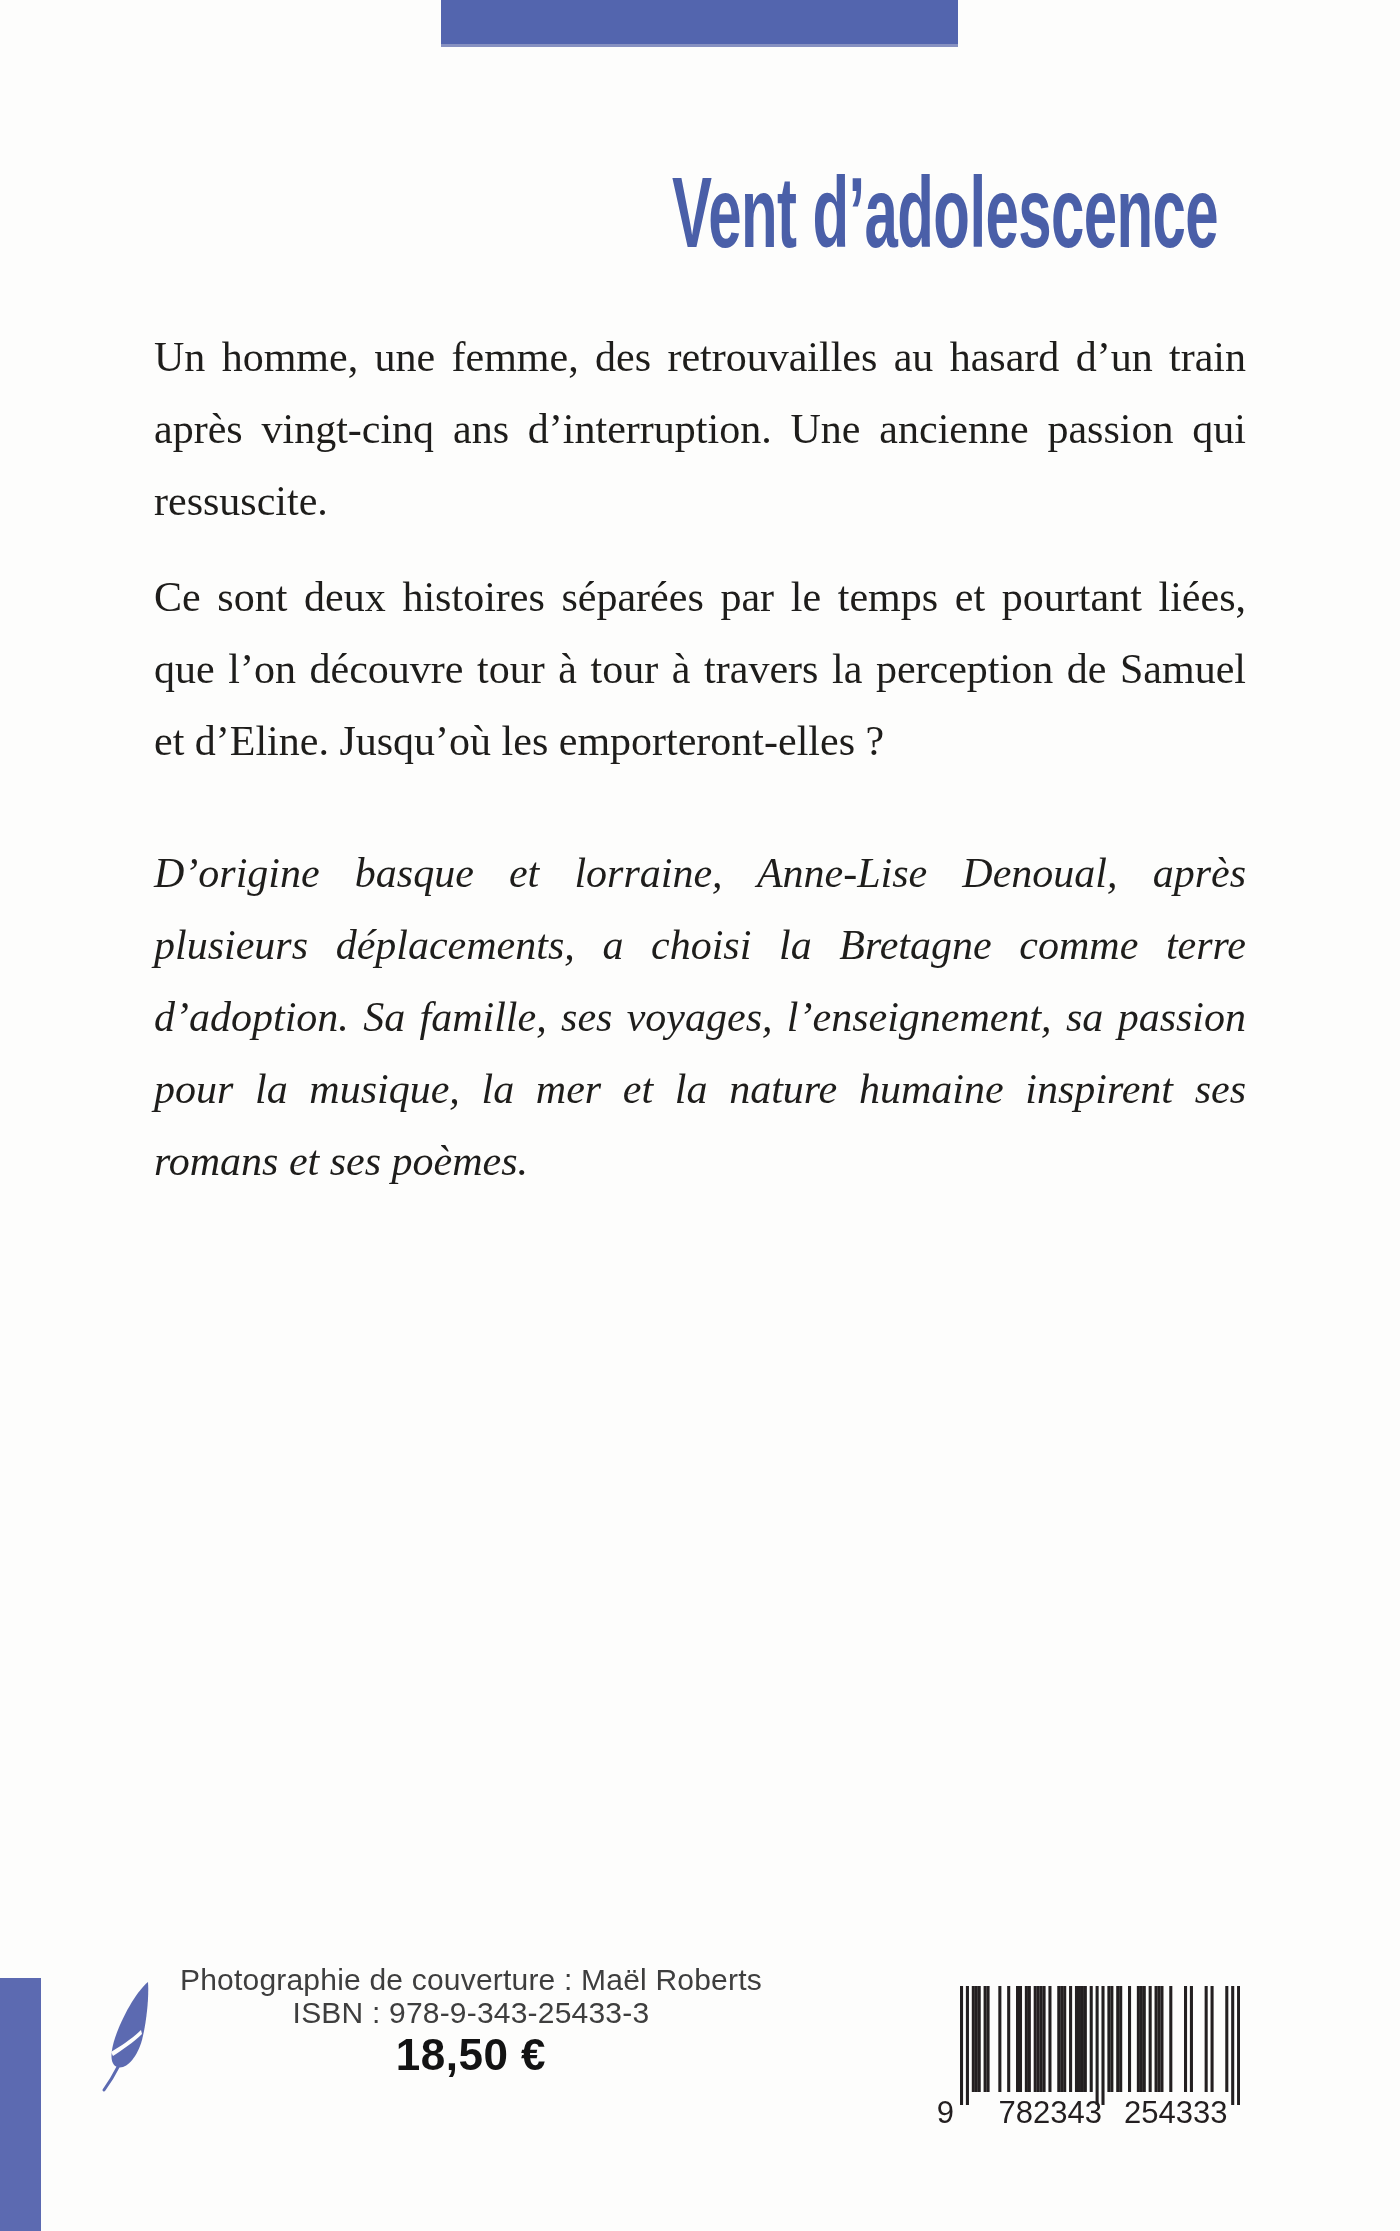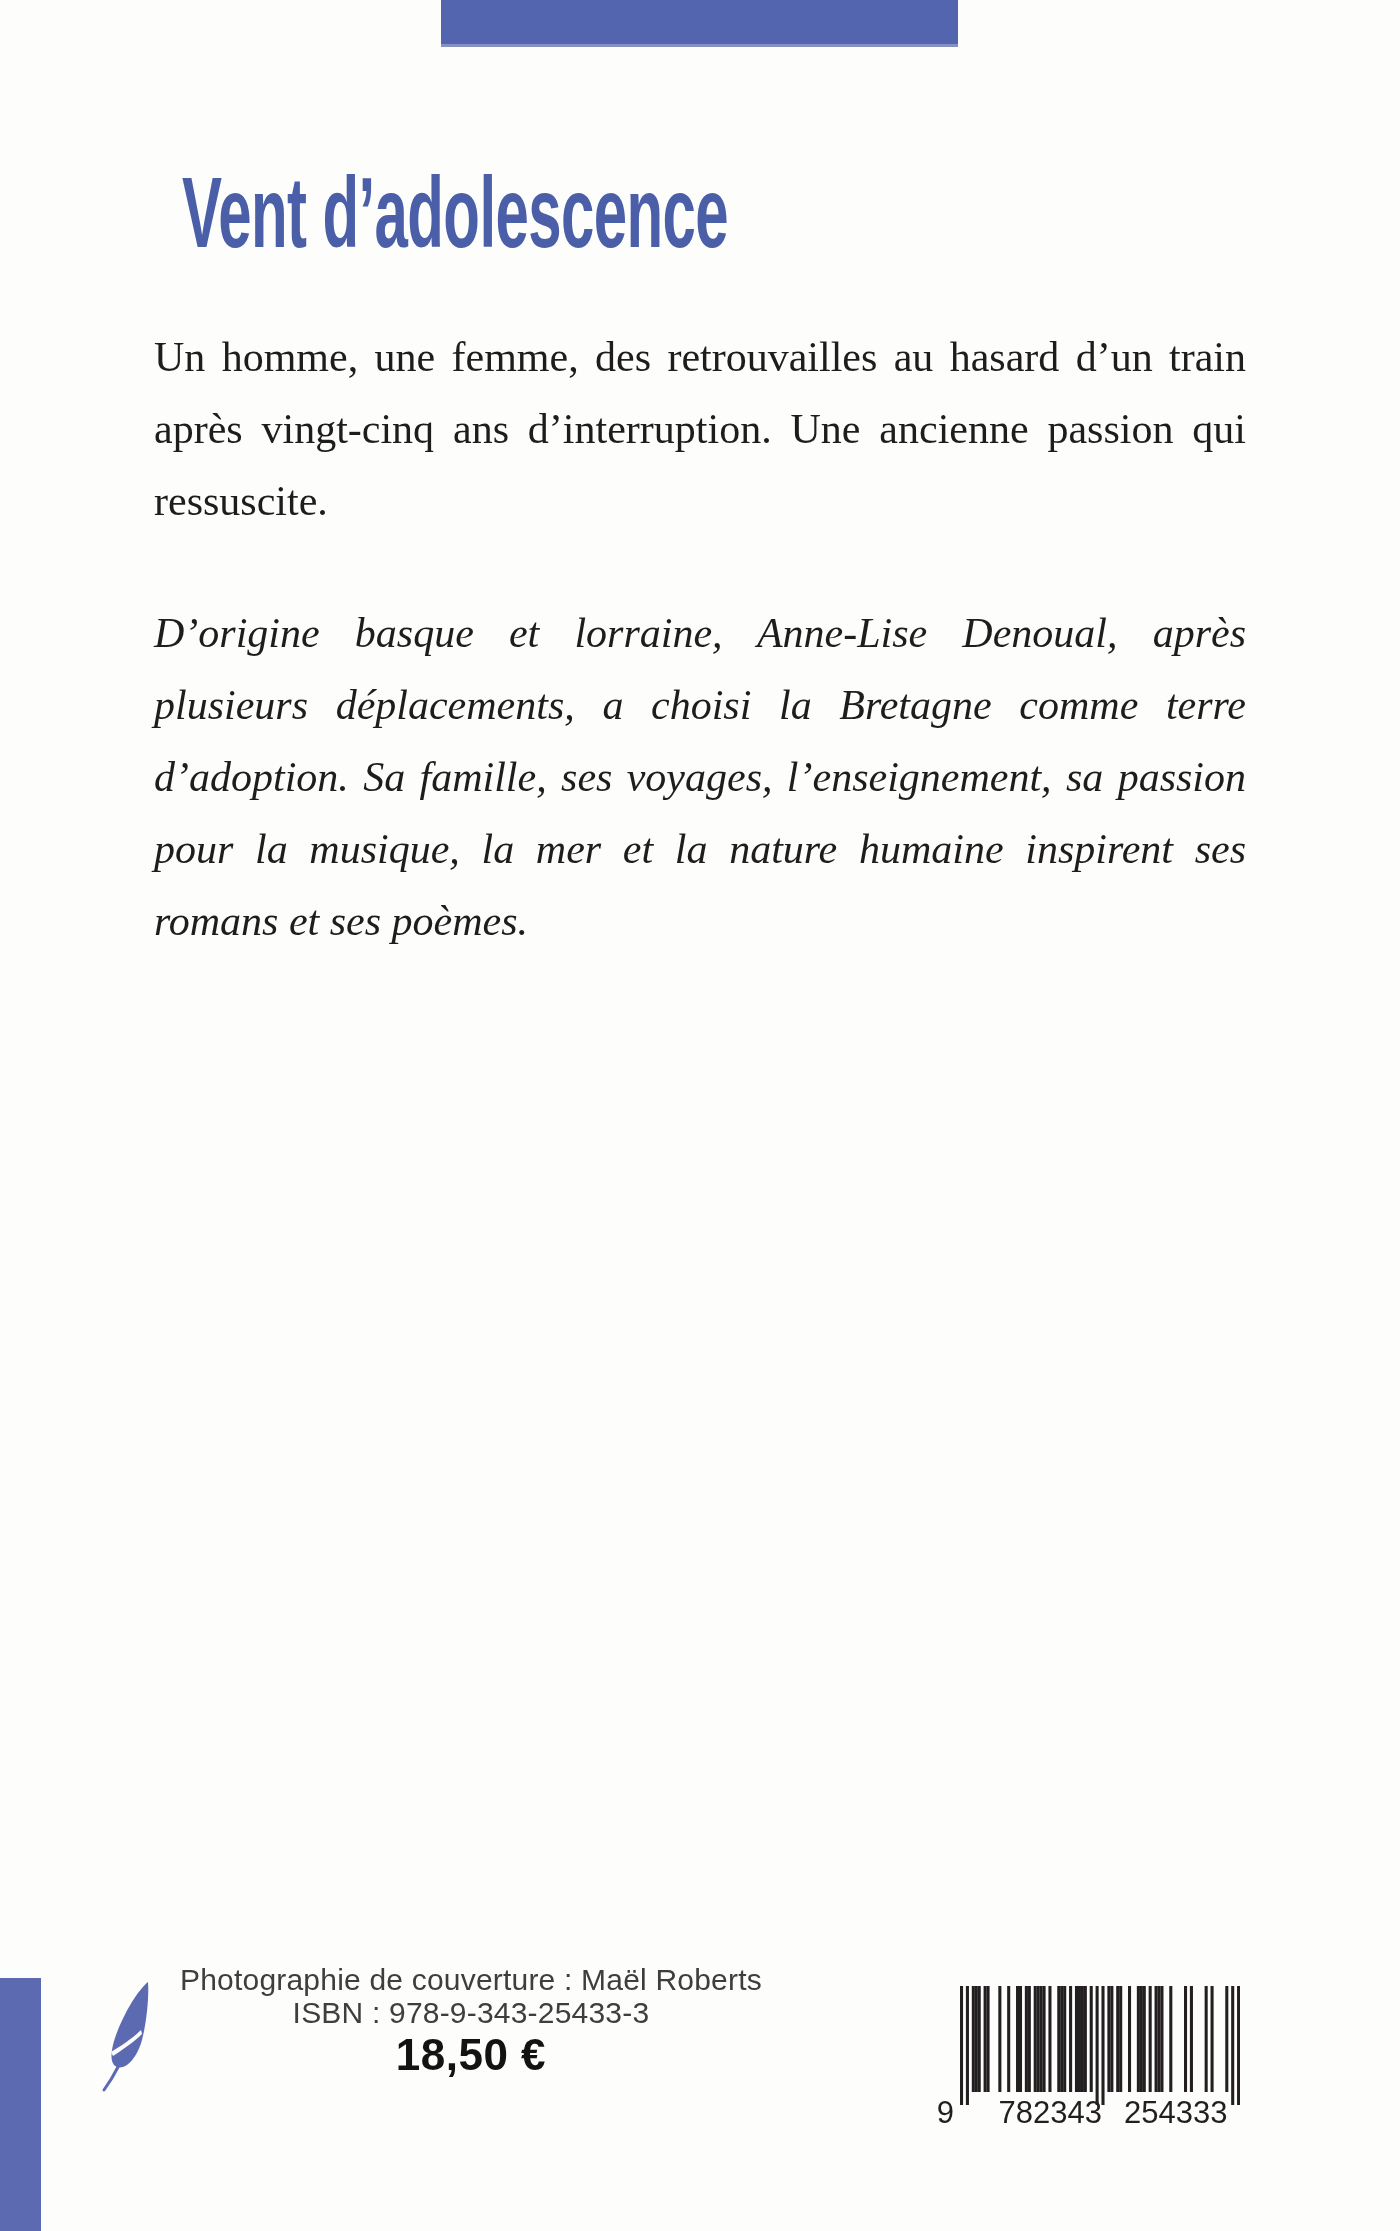--- a/index.html
+++ b/index.html
@@ -24,21 +24,21 @@
   
   .top-tab{
     position:absolute;left:441px;top:0;
     width:517px;height:44px;
     background:var(--tab);
     border-bottom:3px solid #8791c1;
   }
   
   .title{
     position:absolute;left:0;right:0;top:162px;
-    margin:0;text-align:left;
+    margin:0;text-align:right;
     font-family:"Liberation Sans","DejaVu Sans",sans-serif;
     font-weight:bold;font-size:100px;line-height:100px;
     color:var(--title);
     white-space:nowrap;
   }
   .title-inner{display:inline-block;transform:scaleX(0.60);transform-origin:50% 50%;letter-spacing:-1px;}
   
   .content{
     position:absolute;left:154px;top:321px;width:1092px;
     color:var(--body-ink);
@@ -95,20 +95,21 @@
 <body>
 
 <div class="page">
 
   <div class="top-tab"></div>
 
   <h1 class="title"><span class="title-inner">Vent d’adolescence</span></h1>
 
   <div class="content">
     <p class="para">Un homme, une femme, des retrouvailles au hasard d’un train après vingt-cinq ans d’interruption. Une ancienne passion qui ressuscite.</p>
+    <p class="para">Ce sont deux histoires séparées par le temps et pourtant liées, que l’on découvre tour à tour à travers la perception de Samuel et d’Eline. Jusqu’où les emporteront-elles ?</p>
     <p class="para author">D’origine basque et lorraine, Anne-Lise Denoual, après plusieurs déplacements, a choisi la Bretagne comme terre d’adoption. Sa famille, ses voyages, l’enseignement, sa passion pour la musique, la mer et la nature humaine inspirent ses romans et ses poèmes.</p>
   </div>
 
   <div class="left-bar"></div>
 
   <div class="quill">
     <svg viewBox="0 0 52 112" aria-hidden="true">
       <path d="M47,2 C37,10 22,34 14,58 C9,73 9,84 16,87 C25,90 36,78 41,60 C46,40 48,16 47,2 Z" fill="currentColor"></path>
       <path d="M10,72 C20,66 32,58 40,50 L41,54 C33,62 21,70 12,76 Z" fill="#fdfdfc"></path>
       <path d="M17,87 C13,95 8,103 3,110" fill="none" stroke="currentColor" stroke-width="3" stroke-linecap="round"></path>

